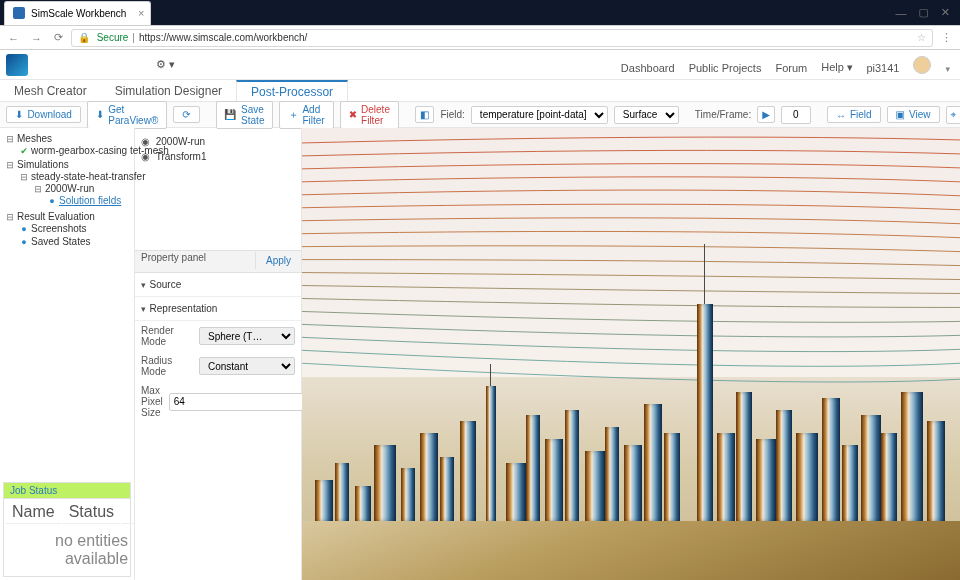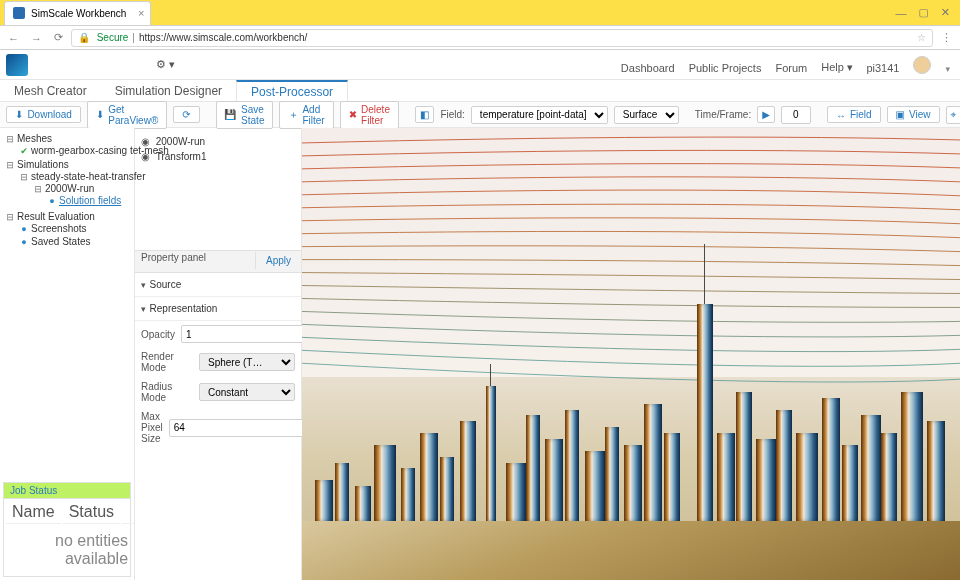--- a/index.html
+++ b/index.html
@@ -1,17 +1,17 @@
 <!DOCTYPE html>
 <html><head>
 <meta charset="utf-8">
 <style>
 * { box-sizing: border-box; margin: 0; padding: 0; font-family: -apple-system, "Segoe UI", Arial, sans-serif; }
 html, body { width: 960px; height: 580px; overflow: hidden; background: #fff; }
-.chrome-bar { height: 26px; background: #fde047; display: flex; align-items: center; border-bottom: 1px solid #d0d0d0; }
+.chrome-bar { height: 26px; background: #0f172a; display: flex; align-items: center; border-bottom: 1px solid #d0d0d0; }
 .chrome-tab { height: 24px; margin-left: 4px; background: #fff; border-radius: 3px 3px 0 0; padding: 0 24px 0 8px; display: flex; align-items: center; font-size: 10px; position: relative; border: 1px solid #d0d0d0; border-bottom: none; }
 .chrome-tab .fav { width: 12px; height: 12px; background: #2b6bb0; border-radius: 2px; margin-right: 6px; }
 .chrome-tab .x { position: absolute; right: 6px; font-size: 11px; color: #888; cursor: pointer; }
 .window-controls { margin-left: auto; display: flex; align-items: center; gap: 12px; padding-right: 10px; color: #777; font-size: 11px; }
 .addr-bar { height: 24px; display: flex; align-items: center; gap: 8px; padding: 0 8px; border-bottom: 1px solid #d0d0d0; font-size: 11px; }
 .addr-nav { color: #777; display: flex; gap: 12px; }
 .addr-field { flex: 1; display: flex; align-items: center; border: 1px solid #d8d8d8; border-radius: 3px; height: 18px; padding: 0 6px; font-size: 10px; color: #333; }
 .addr-field .lock { color: #0a8a3a; margin-right: 6px; font-size: 10px; }
 .addr-dots { color: #777; }
 .app-header { height: 30px; display: flex; align-items: center; padding: 0 0 0 6px; border-bottom: 1px solid #e6e6e6; font-size: 11px; }
@@ -214,24 +214,20 @@
           <span>Transform1</span>
         </div>
     </div>
     <div class="property-bar">
       <span>Property panel</span>
       <span class="apply">Apply</span>
     </div>
     <div class="prop-section"><span class="title">Source</span></div>
     <div class="prop-section"><span class="title">Representation</span></div>
     <div class="prop-row">
-        <label>Opacity</label>
-        <input value="1" style="">
-      </div>
-    <div class="prop-row">
         <label>Render Mode</label>
         <select><option>Sphere (T…</option></select>
       </div>
     <div class="prop-row">
         <label>Radius Mode</label>
         <select><option>Constant</option></select>
       </div>
     <div class="prop-row">
         <label>Max Pixel Size</label>
         <input value="64" style="">

